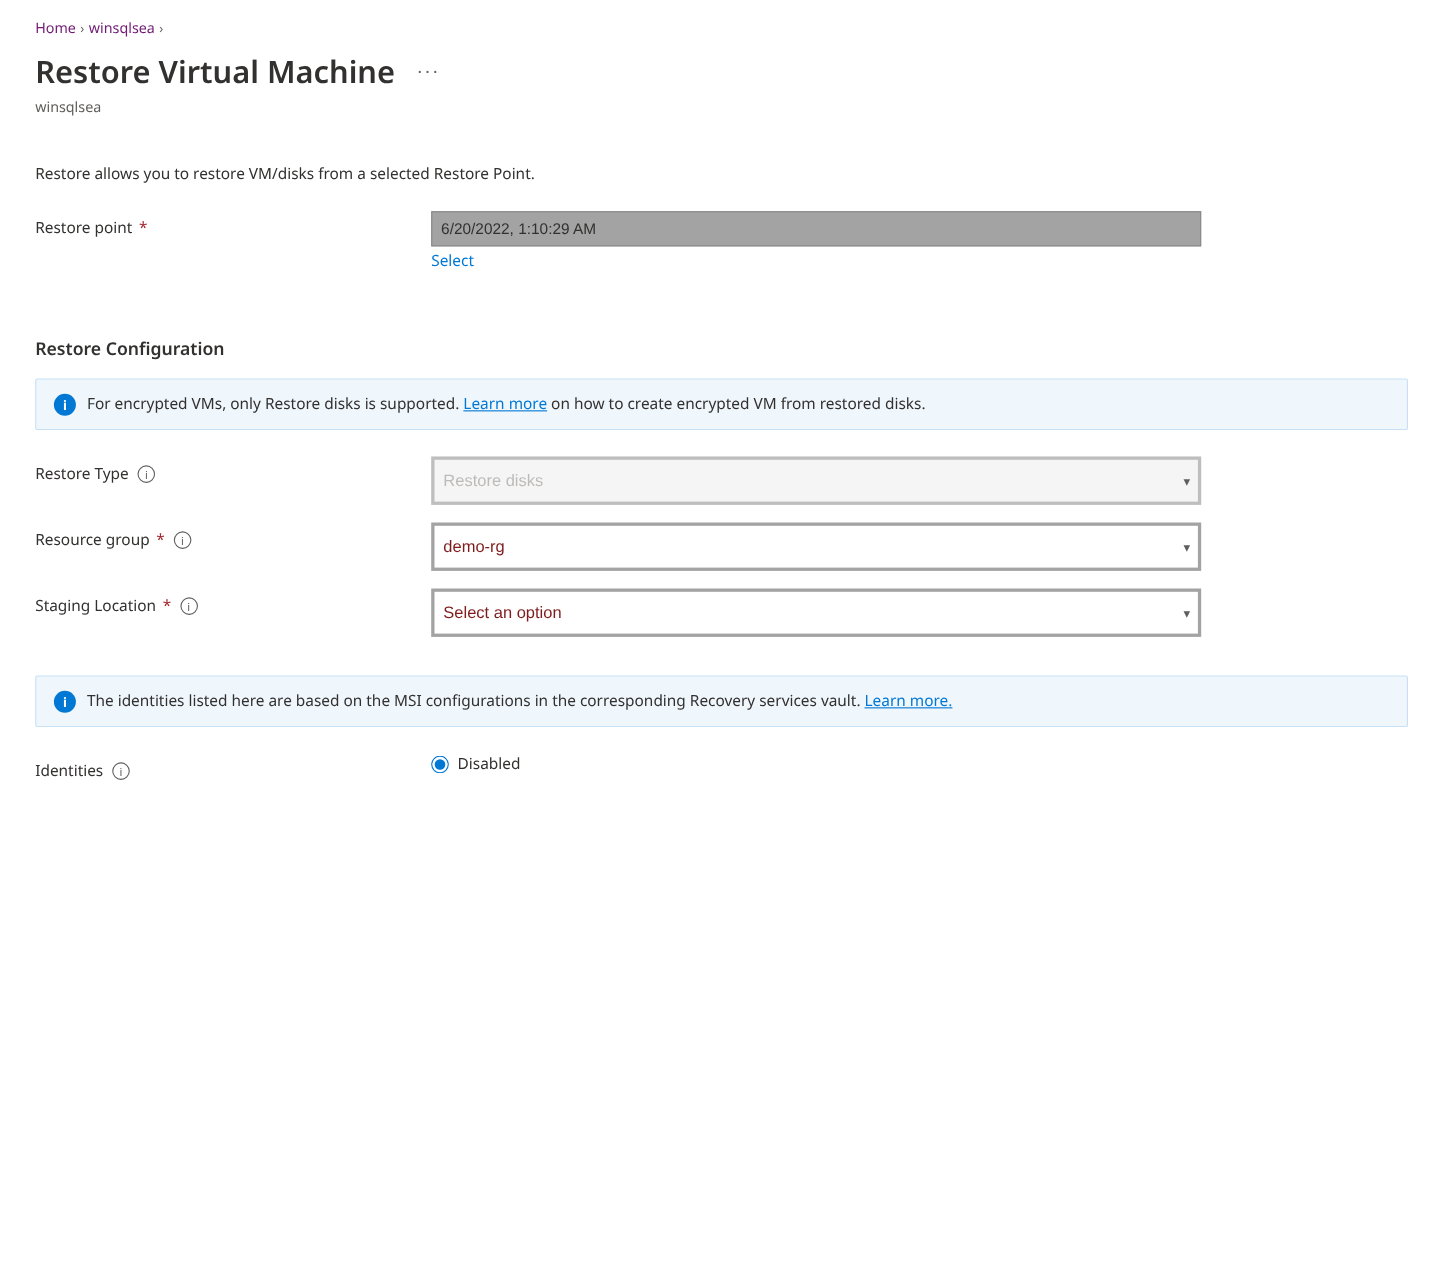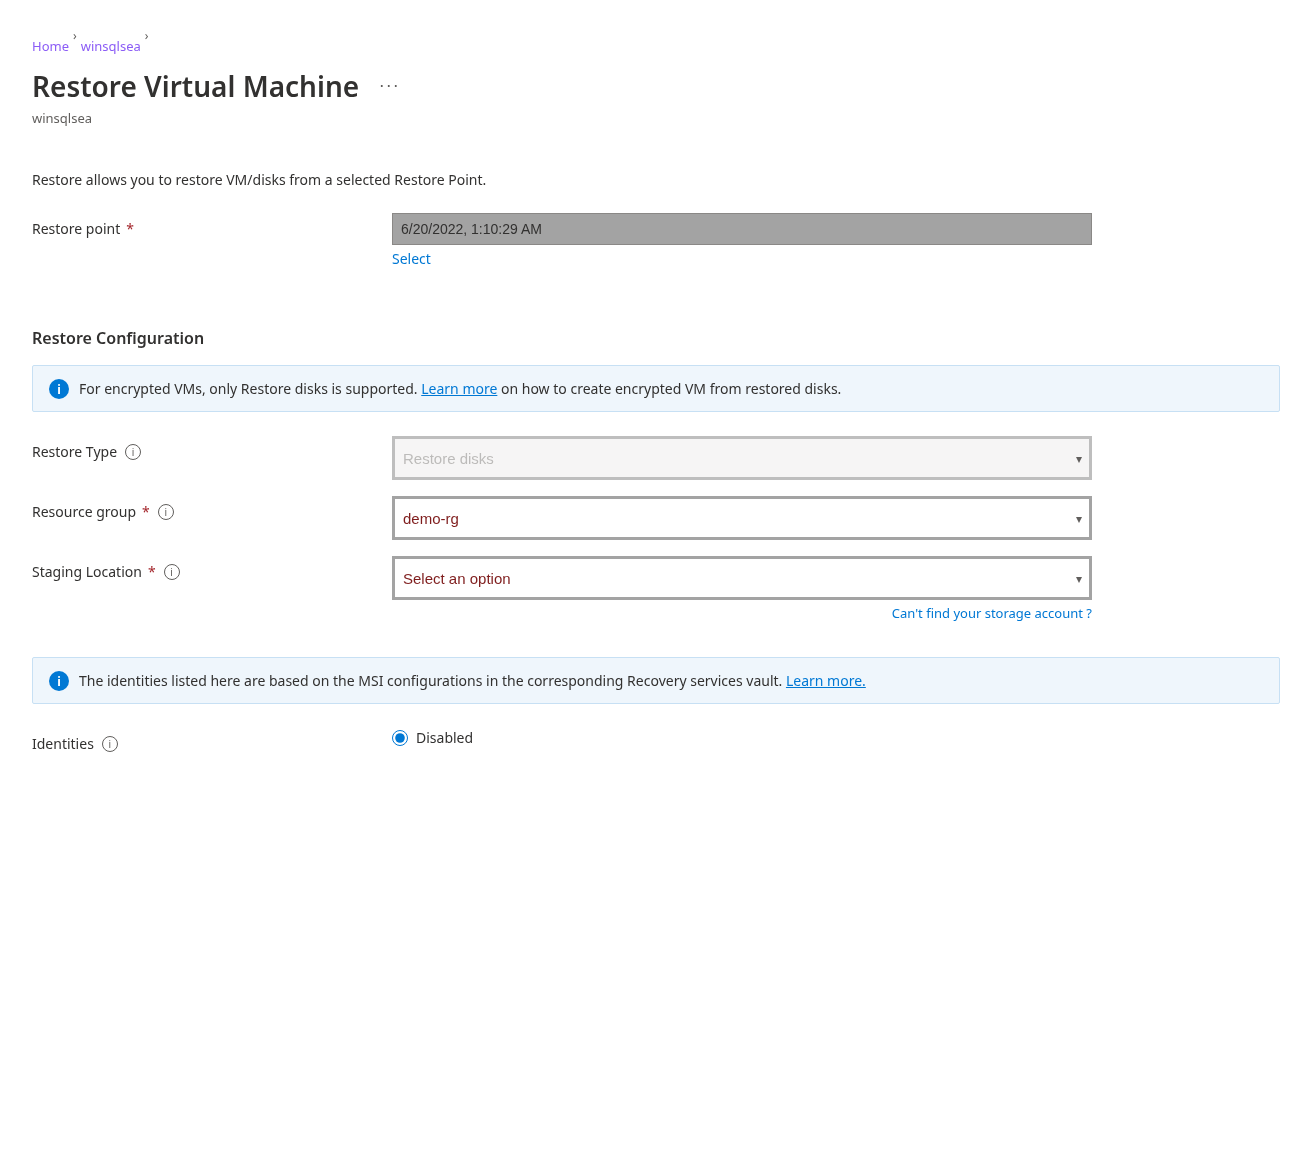--- a/index.html
+++ b/index.html
@@ -17,24 +17,23 @@
       padding: 16px 32px 32px 32px;
     }
     .breadcrumb {
       display: flex;
       align-items: center;
       gap: 4px;
       margin-bottom: 12px;
       font-size: 13px;
     }
     .breadcrumb-link {
-      color: #8b5cf6;
+      color: #701a75;
       cursor: pointer;
       text-decoration: none;
-      margin-top: 21px;
     }
     .breadcrumb-separator {
       color: #605e5c;
       font-size: 12px;
     }
     .page-header {
       display: flex;
       align-items: flex-start;
       gap: 12px;
       margin-bottom: 4px;
@@ -332,21 +331,20 @@
       <span class="required-star">*</span>
       <span class="info-icon">i</span>
     </div>
     <div class="form-control-area">
       <div class="select-wrapper">
         <select class="select-dropdown select-dropdown-active">
           <option value="">Select an option</option>
         </select>
         <span class="chevron-icon">▾</span>
       </div>
-      <a class="cant-find-link">Can't find your storage account ?</a>
     </div>
   </div>
 
   <br>
 
   
   <div class="info-banner">
     <div class="info-banner-icon">i</div>
     <div class="info-banner-text">
       <span>The identities listed here are based on the MSI configurations in the corresponding Recovery services vault.</span>

